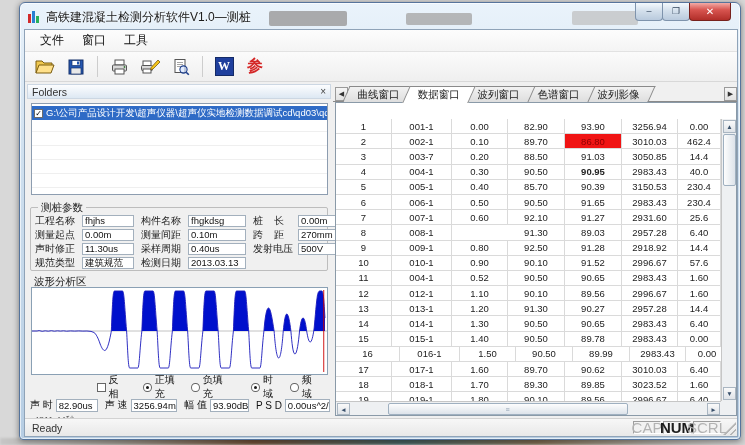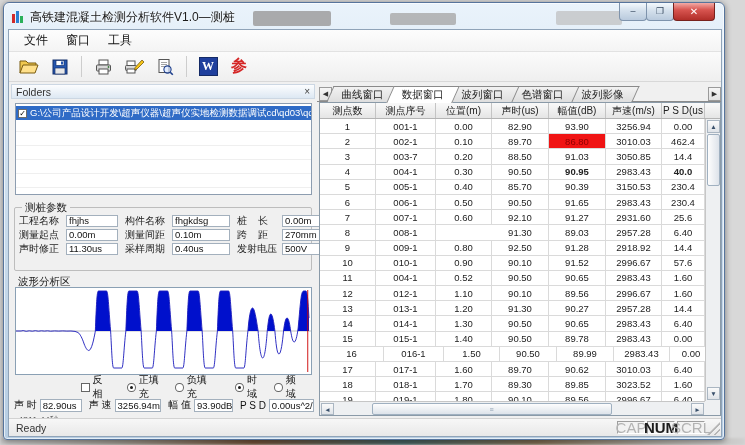--- a/index.html
+++ b/index.html
@@ -4,21 +4,21 @@
 <style>
   *{box-sizing:border-box;margin:0;padding:0}
   html,body{width:745px;height:445px;overflow:hidden}
   body{position:relative;background:#d8d8d8;font-family:"Liberation Sans","DejaVu Sans",sans-serif;-webkit-font-smoothing:antialiased}
 
   
   .desktop-strip{position:absolute;left:0;bottom:0;width:100%;height:7px;
     background:linear-gradient(90deg,#c6c6c6 0%,#9a958c 16%,#6e5038 34%,#45605f 54%,#7b6a50 72%,#a9a49b 87%,#d0d0d0 100%);filter:blur(1px)}
 
   
-  .window{position:absolute;left:3px;top:2px;width:722px;height:438px;
+  .window{position:absolute;left:19px;top:2px;width:722px;height:438px;
     border:1px solid #56749c;border-radius:6px 6px 4px 4px;
     background:linear-gradient(#eaf3fb,#cfe0ef 35%,#b6cde3);
     box-shadow:inset 0 0 0 1px rgba(255,255,255,.65),0 1px 6px rgba(0,0,0,.45)}
 
   .titlebar{position:absolute;left:0;top:0;right:0;height:26px}
   .app-icon{position:absolute;left:8px;top:7px;width:13px;height:13px;display:flex;gap:1px;align-items:flex-end}
   .app-icon i{display:block;width:3px}
   .title-text{position:absolute;left:26px;top:6px;font-size:12px;color:#1b1b1b;text-shadow:0 0 3px #fff;white-space:nowrap}
   .win-buttons{position:absolute;right:9px;top:0;display:flex}
   .win-btn{width:28px;height:18px;margin-left:-1px;border:1px solid #7e93ac;border-top:none;border-radius:0 0 4px 4px;
@@ -225,20 +225,26 @@
             <span class="plabel c2">跨    距</span>
             <span class="pvalue v2">270mm</span>
           </div>
           <div class="param-row">
             <span class="plabel c0">声时修正</span>
             <span class="pvalue v0">11.30us</span>
             <span class="plabel c1">采样周期</span>
             <span class="pvalue v1">0.40us</span>
             <span class="plabel c2">发射电压</span>
             <span class="pvalue v2">500V</span>
+          </div>
+          <div class="param-row">
+            <span class="plabel c0">规范类型</span>
+            <span class="pvalue v0">建筑规范</span>
+            <span class="plabel c1">检测日期</span>
+            <span class="pvalue v1">2013.03.13</span>
           </div>
         </div>
     </div>
 
     <div class="wave-title">波形分析区</div>
     <div class="wave-canvas">
       <svg viewBox="0 0 290 86" preserveAspectRatio="none">
         <line x1="0" y1="43" x2="290" y2="43" stroke="#9a9a9a" stroke-width="0.6"></line>
         <path fill="#0010cc" d="
           M78,43 C79,18 79.5,3 81,3 L89,3 C90.5,3 91,18 93,43 Z
@@ -323,29 +329,20 @@
           </div>
           <div class="tab" style="z-index: 4;">
             <span>波列影像</span>
           </div>
         </div>
       <span class="tab-scroll" id="tab-right">▶</span>
       <span class="baseline"></span>
     </div>
 
     <div class="table-wrap">
-      <div class="thead" id="thead">
-          <div class="th" style="width: 56px;">测点数</div>
-          <div class="th" style="width: 60px;">测点序号</div>
-          <div class="th" style="width: 56px;">位置(m)</div>
-          <div class="th" style="width: 57px;">声时(us)</div>
-          <div class="th" style="width: 57px;">幅值(dB)</div>
-          <div class="th" style="width: 56px;">声速(m/s)</div>
-          <div class="th" style="width: 43px;">P S D(us</div>
-        </div>
       <div class="tbody" id="tbody">
           <div class="tr">
             <div class="td" style="width: 56px;">1</div>
             <div class="td" style="width: 60px;">001-1</div>
             <div class="td" style="width: 56px;">0.00</div>
             <div class="td" style="width: 57px;">82.90</div>
             <div class="td" style="width: 57px;">93.90</div>
             <div class="td" style="width: 56px;">3256.94</div>
             <div class="td" style="width: 43px;">0.00</div>
           </div>
@@ -367,21 +364,21 @@
             <div class="td" style="width: 56px;">3050.85</div>
             <div class="td" style="width: 43px;">14.4</div>
           </div>
           <div class="tr">
             <div class="td" style="width: 56px;">4</div>
             <div class="td" style="width: 60px;">004-1</div>
             <div class="td" style="width: 56px;">0.30</div>
             <div class="td" style="width: 57px;">90.50</div>
             <div class="td" style="width: 57px; font-weight: bold;">90.95</div>
             <div class="td" style="width: 56px;">2983.43</div>
-            <div class="td" style="width: 43px; font-weight: bold;">40.0</div>
+            <div class="td" style="width: 43px;">40.0</div>
           </div>
           <div class="tr">
             <div class="td" style="width: 56px;">5</div>
             <div class="td" style="width: 60px;">005-1</div>
             <div class="td" style="width: 56px;">0.40</div>
             <div class="td" style="width: 57px;">85.70</div>
             <div class="td" style="width: 57px;">90.39</div>
             <div class="td" style="width: 56px;">3150.53</div>
             <div class="td" style="width: 43px;">230.4</div>
           </div>

